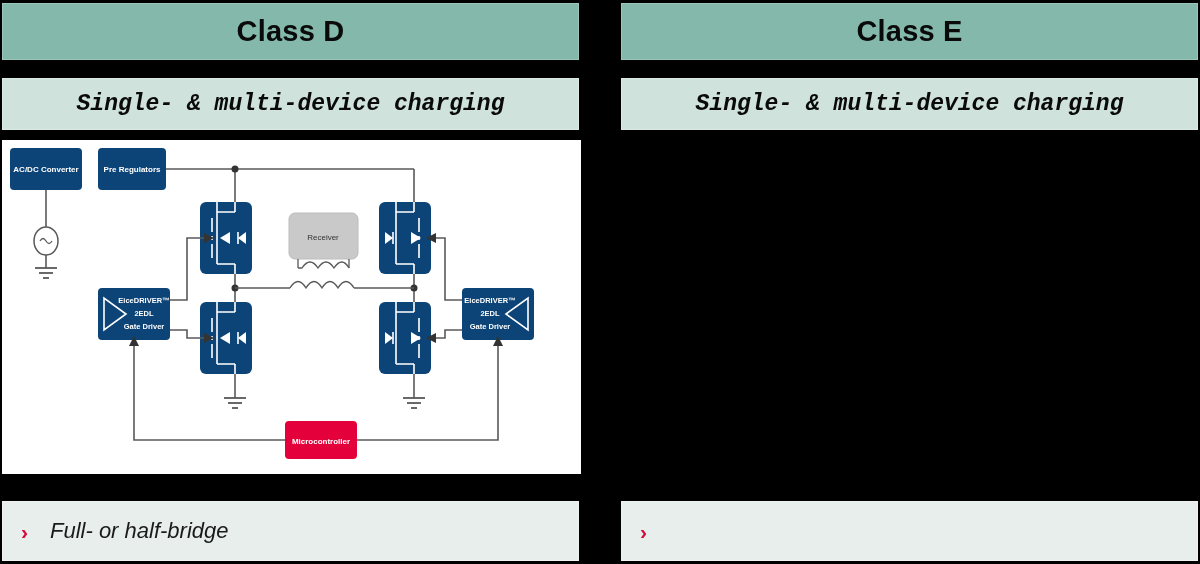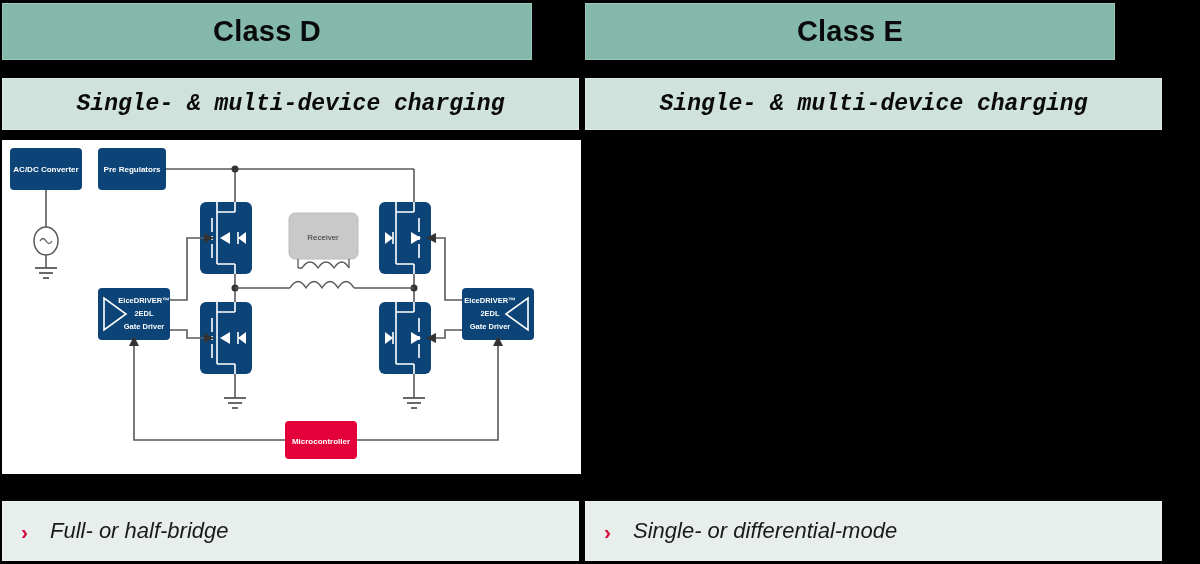--- a/index.html
+++ b/index.html
@@ -1,23 +1,23 @@
 <!DOCTYPE html>
 <html><head>
 <meta charset="utf-8">
 <style>
   html,body{margin:0;padding:0;background:#000;}
   body{width:1200px;height:564px;font-family:"Liberation Sans",sans-serif;overflow:hidden;}
   .stage{position:relative;width:1200px;height:564px;background:#000;}
 
   .panel{position:absolute;top:0;height:564px;width:581px;}
   .panel.left{left:0;}
-  .panel.right{left:583px;width:581px;}
-
-  .hdr{position:absolute;left:2px;top:3px;width:530px;height:57px;
+  .panel.right{left:619px;width:581px;}
+
+  .hdr{position:absolute;left:2px;top:3px;width:577px;height:57px;
        background:#83b8ab;border:1px solid #9cc6bb;box-sizing:border-box;
        display:flex;align-items:center;justify-content:center;}
   .hdr span{font-size:29px;font-weight:bold;color:#0a0a0a;letter-spacing:.2px;}
 
   .sub{position:absolute;left:2px;top:78px;width:577px;height:52px;
        background:#cfe2db;border:1px solid #dbe9e4;box-sizing:border-box;
        display:flex;align-items:center;justify-content:center;font-family:Liberation Mono, monospace;}
   .sub span{font-size:23px;font-weight:bold;font-style:italic;color:#0a0a0a;}
 
   .cap{position:absolute;left:2px;top:501px;width:577px;height:60px;
@@ -195,17 +195,16 @@
     <div class="hdr">
       <span>Class E</span>
     </div>
 
     <div class="sub">
       <span>Single- &amp; multi-device charging</span>
     </div>
 
     <div class="cap">
       <span class="chev">›</span>
-      <span class="txt">Single- or differential-mode</span>
     </div>
   </div>
 
 </div>
 
 </body></html>

